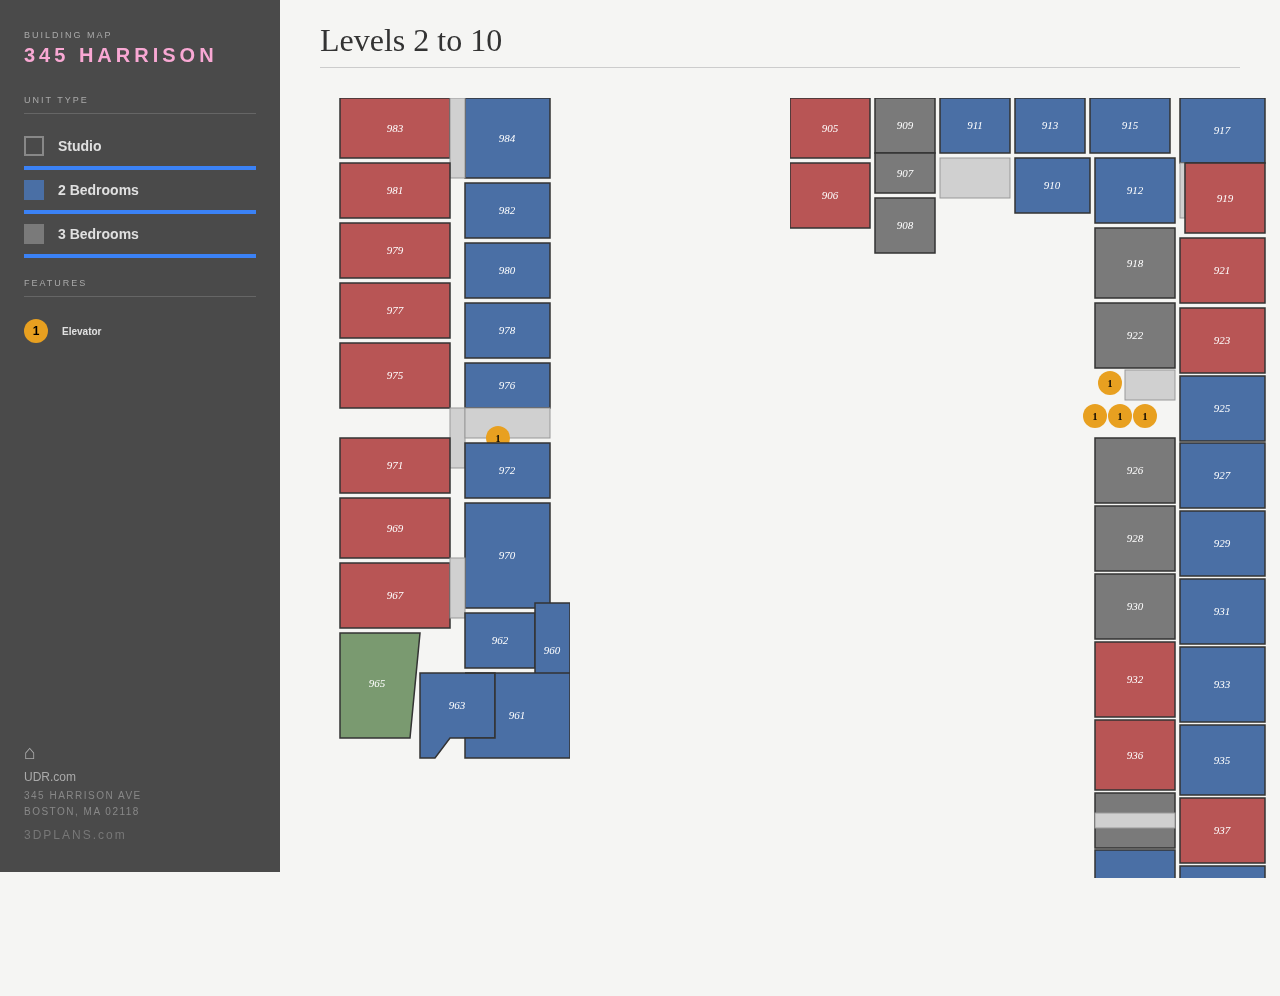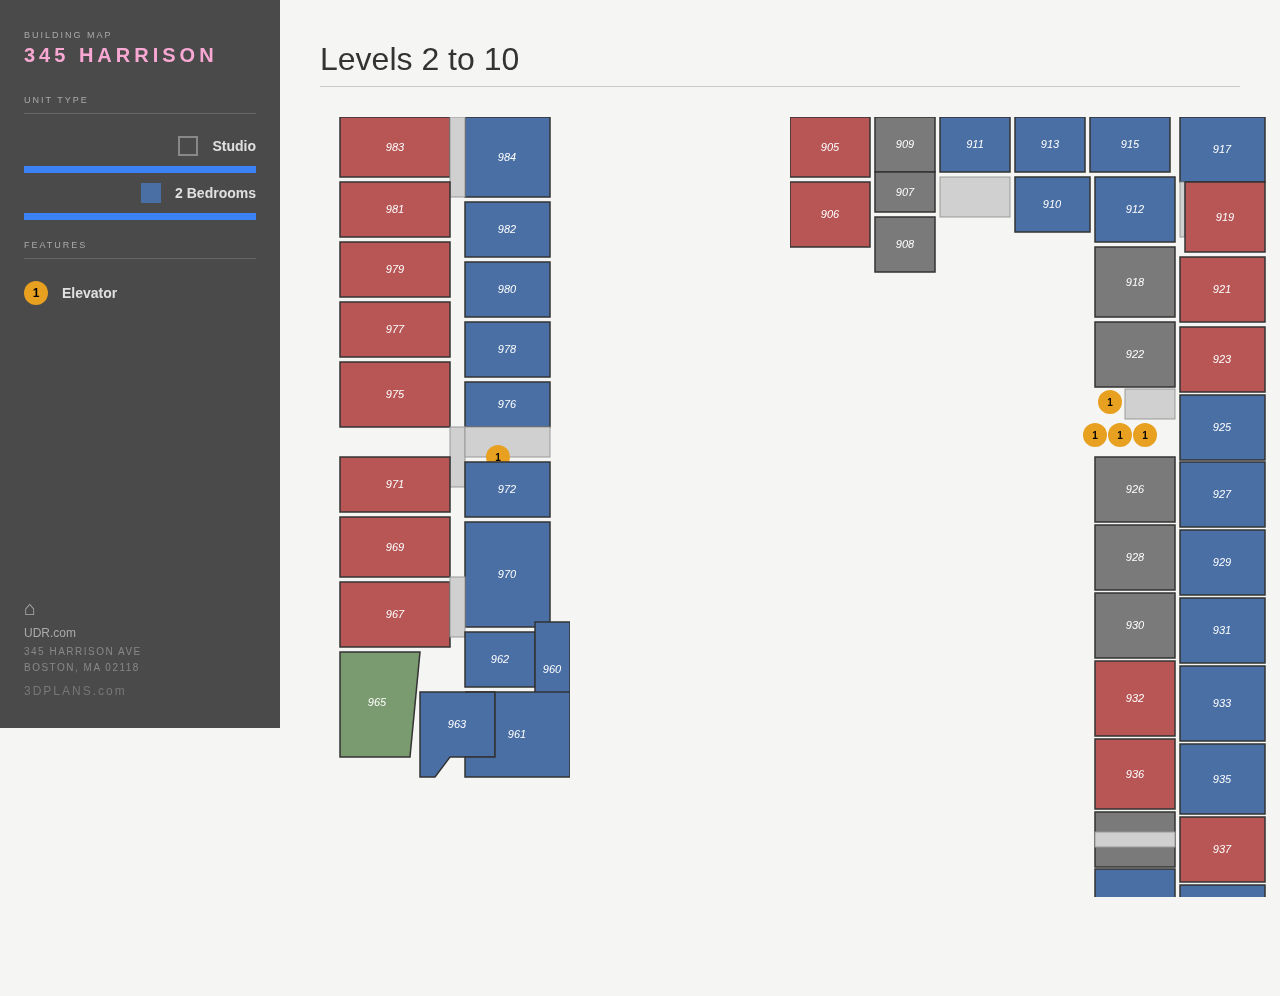--- a/index.html
+++ b/index.html
@@ -13,21 +13,21 @@
     }
     
     #sidebar {
       width: 280px;
       min-width: 280px;
       background: #4a4a4a;
       color: #ccc;
       display: flex;
       flex-direction: column;
       padding: 30px 24px;
-      height: 728px;
+      height: 872px;
     }
     .building-label {
       font-size: 9px;
       letter-spacing: 2px;
       color: #aaa;
       margin-bottom: 4px;
       text-transform: uppercase;
     }
     .building-name {
       font-size: 20px;
@@ -45,23 +45,22 @@
     }
     .divider {
       border: none;
       border-top: 1px solid #666;
       margin-bottom: 12px;
     }
     .legend-item {
       display: flex;
       align-items: center;
       padding: 10px 0;
-      border-bottom: 7px solid #3b82f6;
+      border-bottom: 4px solid #3b82f6;
       cursor: pointer;
-      justify-content: flex-end;
     }
     .legend-item:last-child { border-bottom: none; }
     .legend-box {
       width: 20px;
       height: 20px;
       border: 2px solid #888;
       margin-right: 14px;
       flex-shrink: 0;
     }
     .legend-box.studio { background: transparent; border-color: #888; }
@@ -87,21 +86,21 @@
       display: flex;
       align-items: center;
       justify-content: center;
       font-size: 12px;
       font-weight: bold;
       color: #000;
       margin-right: 14px;
       flex-shrink: 0;
     }
     .elevator-label {
-      font-size: 14px;
+      font-size: 10px;
       color: #e0e0e0;
       font-weight: bold;
     }
     .sidebar-footer {
       margin-top: auto;
       color: #aaa;
     }
     .home-icon {
       font-size: 20px;
       color: #aaa;
@@ -120,23 +119,24 @@
       margin-bottom: 8px;
     }
     .footer-brand {
       font-size: 12px;
       letter-spacing: 2px;
       color: #777;
     }
     
     #main {
       flex: 1;
-      padding: 41px 40px;
+      padding: 22px 40px;
       position: relative;
       overflow: hidden;
+      font-family: Liberation Serif, serif;
     }
     .page-title {
       font-size: 32px;
       font-weight: 300;
       color: #333;
       margin-bottom: 8px;
     }
     .title-divider {
       border: none;
       border-top: 1px solid #ccc;
@@ -178,20 +178,24 @@
   <div class="section-label">UNIT TYPE</div>
   <hr class="divider">
 
   <div class="legend-item">
     <div class="legend-box studio"></div>
     <span class="legend-label">Studio</span>
   </div>
   <div class="legend-item">
     <div class="legend-box two-bed"></div>
     <span class="legend-label">2 Bedrooms</span>
+  </div>
+  <div class="legend-item">
+    <div class="legend-box three-bed"></div>
+    <span class="legend-label">3 Bedrooms</span>
   </div>
 
   <div class="features-section">
     <div class="section-label" style="margin-top:0;">FEATURES</div>
     <hr class="divider">
     <div class="elevator-item">
       <div class="elevator-badge">
         <span>1</span>
       </div>
       <span class="elevator-label">Elevator</span>

